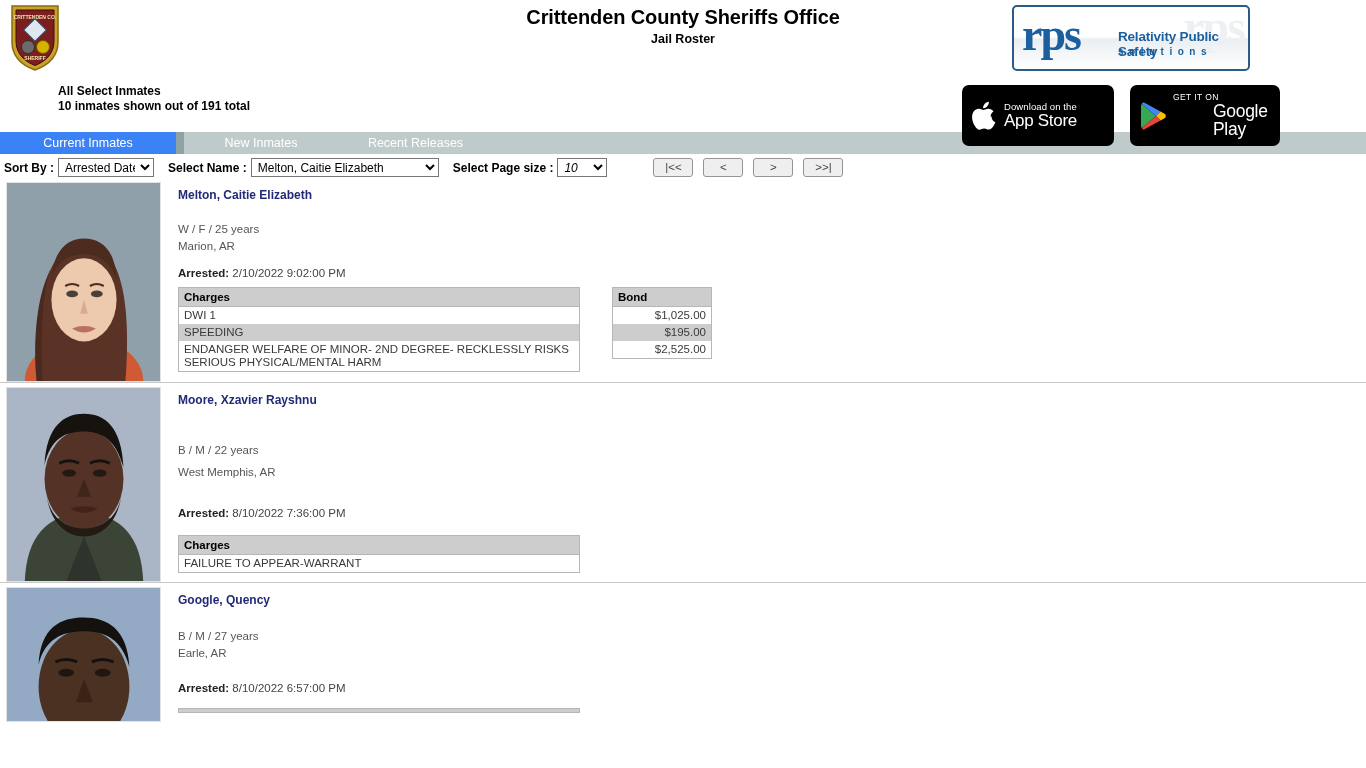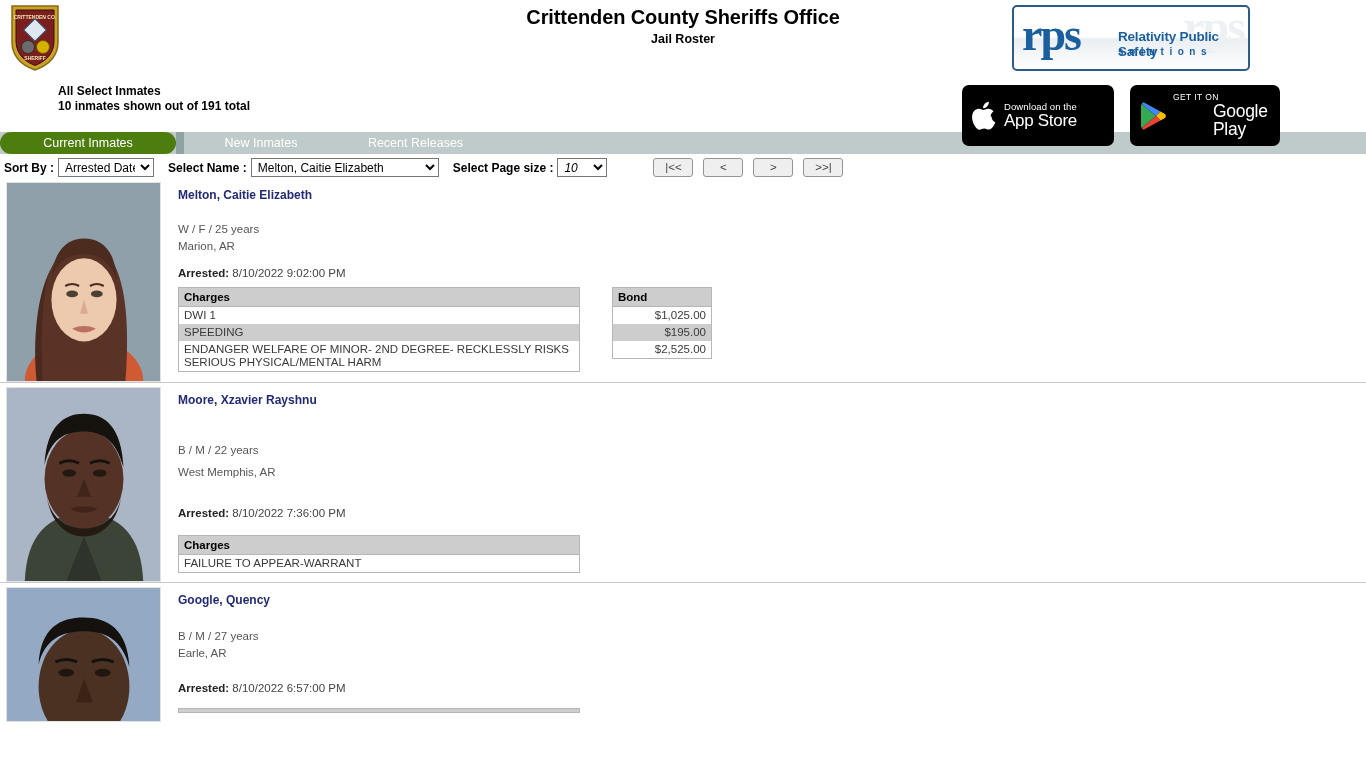--- a/index.html
+++ b/index.html
@@ -130,21 +130,21 @@
     font-size: 12.5px;
   }
   .tab {
     display: flex; align-items: center; justify-content: center;
     color: #ffffff;
     padding: 0 14px;
     cursor: pointer;
     white-space: nowrap;
     user-select: none;
   }
-  .tab.active { background: #4d7c0f; font-weight: normal; border-radius: 11px; }
+  .tab.active { background: #3b82f6; font-weight: normal; }
   .tab-spacer { width: 8px; background: #8fa2a4; }
   #tab-current { width: 176px; }
   #tab-new { width: 154px; }
   #tab-recent { width: 155px; }
 
   
   .toolbar {
     height: 24px;
     display: flex;
     align-items: center;
@@ -360,21 +360,21 @@
         <path d="M66 147 Q78 142 90 147 Q78 155 66 147 Z" fill="#b9705f"></path>
         <path d="M36 200 C34 150 36 100 46 84 C30 110 26 160 30 200 Z" fill="#4a2a1f"></path>
       </svg>
     </div>
     <div class="info-cell">
       <a class="inmate-name" href="#">Melton, Caitie Elizabeth</a>
       <div class="demo-line" style="margin-top:18px">W / F / 25 years</div>
       <div class="demo-line">Marion, AR</div>
       <div class="arrested">
         <b>Arrested:</b>
-        <span>8/10/2022 9:02:00 PM</span>
+        <span>2/10/2022 9:02:00 PM</span>
       </div>
       <div class="tables-row">
         <table class="charges">
           <thead>
             <tr>
                 <th>Charges</th>
               </tr>
           </thead>
           <tbody>
             <tr>

